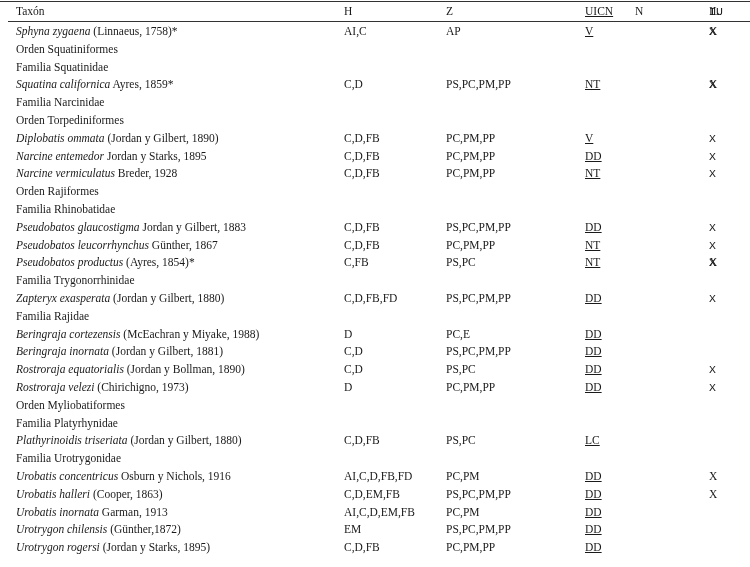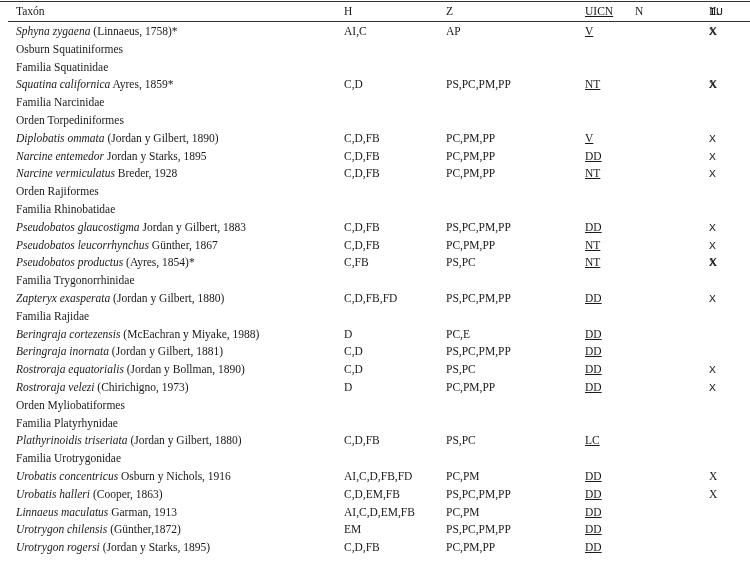--- a/index.html
+++ b/index.html
@@ -66,21 +66,21 @@
       <div class="row">
         <span class="cell c-taxon"><i>Sphyna zygaena</i><span> (Linnaeus, 1758)*</span></span>
         <span class="cell c-h">AI,C</span>
         <span class="cell c-z">AP</span>
         <span class="cell c-uicn">V</span>
         <span class="cell c-n"></span>
         <span class="cell c-iu">X</span>
         <span class="cell c-il">X</span>
       </div>
       <div class="row">
-        <span class="cell c-taxon">Osburn Squatiniformes</span>
+        <span class="cell c-taxon">Orden Squatiniformes</span>
       </div>
       <div class="row">
         <span class="cell c-taxon">Familia Squatinidae</span>
       </div>
       <div class="row">
         <span class="cell c-taxon"><i>Squatina californica</i><span> Ayres, 1859*</span></span>
         <span class="cell c-h">C,D</span>
         <span class="cell c-z">PS,PC,PM,PP</span>
         <span class="cell c-uicn">NT</span>
         <span class="cell c-n"></span>
@@ -234,21 +234,21 @@
       <div class="row">
         <span class="cell c-taxon"><i>Urobatis halleri</i><span> (Cooper, 1863)</span></span>
         <span class="cell c-h">C,D,EM,FB</span>
         <span class="cell c-z">PS,PC,PM,PP</span>
         <span class="cell c-uicn">DD</span>
         <span class="cell c-n"></span>
         <span class="cell c-iu"></span>
         <span class="cell c-il">X</span>
       </div>
       <div class="row">
-        <span class="cell c-taxon"><i>Linnaeus maculatus</i><span> Garman, 1913</span></span>
+        <span class="cell c-taxon"><i>Urobatis inornata</i><span> Garman, 1913</span></span>
         <span class="cell c-h">AI,C,D,EM,FB</span>
         <span class="cell c-z">PC,PM</span>
         <span class="cell c-uicn">DD</span>
         <span class="cell c-n"></span>
         <span class="cell c-iu"></span>
         <span class="cell c-il"></span>
       </div>
       <div class="row">
         <span class="cell c-taxon"><i>Urotrygon chilensis</i><span> (Günther,1872)</span></span>
         <span class="cell c-h">EM</span>

